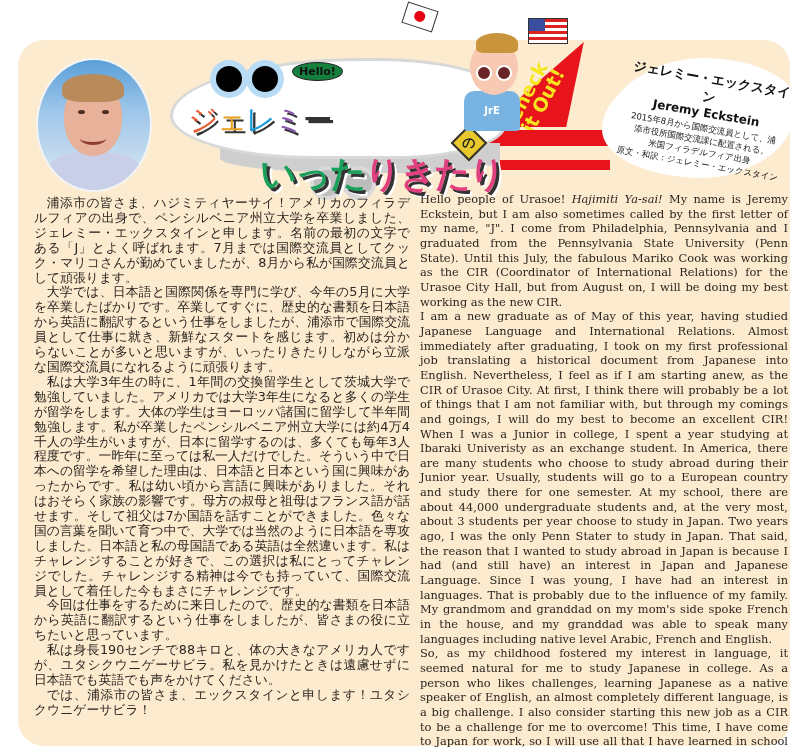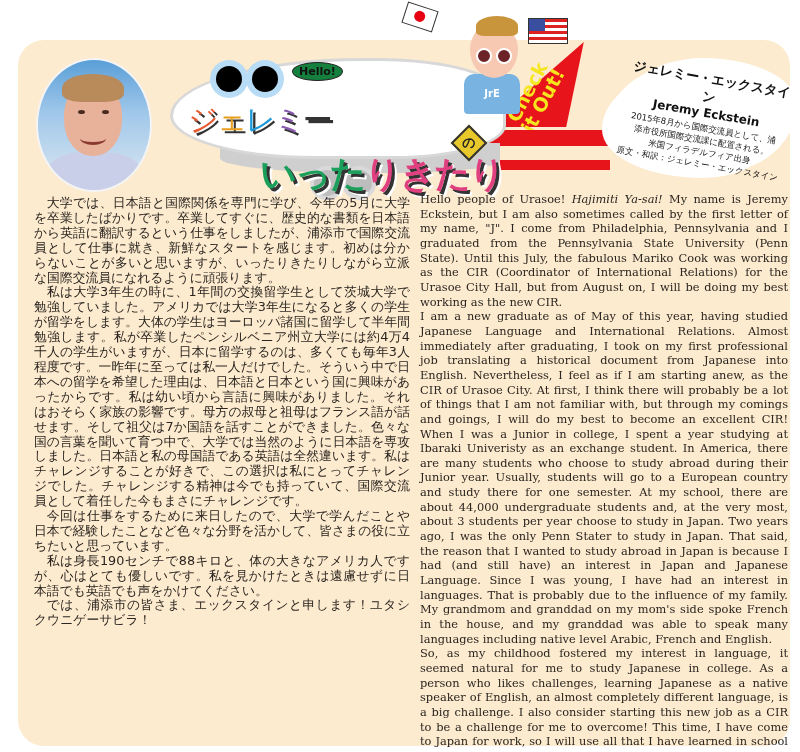--- a/index.html
+++ b/index.html
@@ -38,21 +38,21 @@
               border:2px solid #333; }
   .no-badge span { display:block; transform:rotate(-45deg); text-align:center; font-size:13px; line-height:22px; font-weight:bold; color:#222; }
 
   .tail { position:absolute; left:500px; top:42px; width:0; height:0; border-left:70px solid transparent;
           border-right:10px solid transparent; border-bottom:85px solid #e8141c; transform:skewX(-18deg); }
   .check-out { position:absolute; left:500px; top:78px; font-size:19px; font-weight:bold; color:#f5e61e;
                transform:rotate(-62deg); line-height:18px; text-align:center; white-space:nowrap; }
   .wing { position:absolute; left:430px; top:130px; width:190px; height:16px; background:#e8141c; transform:skewX(-30deg); }
   .wing2 { position:absolute; left:500px; top:160px; width:110px; height:10px; background:#e8141c; }
 
-  .mascot { position:absolute; left:440px; top:10px; width:110px; height:110px; }
+  .mascot { position:absolute; left:440px; top:27px; width:110px; height:110px; }
   .m-head { position:absolute; left:30px; top:12px; width:48px; height:56px; border-radius:50%; background:#f7c9b2; }
   .m-hair { position:absolute; left:36px; top:6px; width:42px; height:20px; border-radius:50% 50% 20% 20%; background:#c8953d; }
   .m-eye { position:absolute; top:38px; width:12px; height:12px; border-radius:50%; background:#6b2328; border:2px solid #fff; }
   .m-shirt { position:absolute; left:24px; top:64px; width:56px; height:40px; background:#79b3e2; border-radius:10px 10px 4px 4px;
              color:#fff; font-size:10px; text-align:center; line-height:40px; font-weight:bold; }
   .flag-jp { position:absolute; left:404px; top:6px; width:30px; height:20px; background:#fff; border:1.5px solid #333; transform:rotate(18deg); }
   .flag-jp::after { content:""; position:absolute; left:9px; top:4px; width:11px; height:11px; border-radius:50%; background:#e60012; }
   .flag-us { position:absolute; left:528px; top:18px; width:38px; height:24px; border:1px solid #333;
              background:repeating-linear-gradient(180deg,#d22 0 3px,#fff 3px 6px); }
   .flag-us::before { content:""; position:absolute; left:0; top:0; width:16px; height:12px; background:#3a4ea0; }
@@ -130,24 +130,25 @@
     <div class="name-jp">ジェレミー・エックスタイン</div>
     <div class="name-en">Jeremy Eckstein</div>
     <div class="info">2015年8月から国際交流員として、浦</div>
     <div class="info">添市役所国際交流課に配置される。</div>
     <div class="info">米国フィラデルフィア出身</div>
     <div class="info">原文・和訳：ジェレミー・エックスタイン</div>
   </div>
 </div>
 
 <div class="col-jp">
+  <p>浦添市の皆さま、ハジミティヤーサイ！アメリカのフィラデルフィアの出身で、ペンシルベニア州立大学を卒業しました、ジェレミー・エックスタインと申します。名前の最初の文字である「J」とよく呼ばれます。7月までは国際交流員としてクック・マリコさんが勤めていましたが、8月から私が国際交流員として頑張ります。</p>
   <p>大学では、日本語と国際関係を専門に学び、今年の5月に大学を卒業したばかりです。卒業してすぐに、歴史的な書類を日本語から英語に翻訳するという仕事をしましたが、浦添市で国際交流員として仕事に就き、新鮮なスタートを感じます。初めは分からないことが多いと思いますが、いったりきたりしながら立派な国際交流員になれるように頑張ります。</p>
   <p>私は大学3年生の時に、1年間の交換留学生として茨城大学で勉強していました。アメリカでは大学3年生になると多くの学生が留学をします。大体の学生はヨーロッパ諸国に留学して半年間勉強します。私が卒業したペンシルベニア州立大学には約4万4千人の学生がいますが、日本に留学するのは、多くても毎年3人程度です。一昨年に至っては私一人だけでした。そういう中で日本への留学を希望した理由は、日本語と日本という国に興味があったからです。私は幼い頃から言語に興味がありました。それはおそらく家族の影響です。母方の叔母と祖母はフランス語が話せます。そして祖父は7か国語を話すことができました。色々な国の言葉を聞いて育つ中で、大学では当然のように日本語を専攻しました。日本語と私の母国語である英語は全然違います。私はチャレンジすることが好きで、この選択は私にとってチャレンジでした。チャレンジする精神は今でも持っていて、国際交流員として着任した今もまさにチャレンジです。</p>
-  <p>今回は仕事をするために来日したので、大学で学んだことや日本で経験したことなど色々な分野を活かして、皆さまの役に立ちたいと思っています。</p>
-  <p>私は身長190センチで88キロと、体の大きなアメリカ人ですが、心はとても優しいです。私を見かけたときは遠慮せずに日本語でも英語でも声をかけてください。</p>
+  <p>今回は仕事をするために来日したので、歴史的な書類を日本語から英語に翻訳するという仕事をしましたが、皆さまの役に立ちたいと思っています。</p>
+  <p>私は身長190センチで88キロと、体の大きなアメリカ人ですが、ユタシクウニゲーサビラ。私を見かけたときは遠慮せずに日本語でも英語でも声をかけてください。</p>
   <p>では、浦添市の皆さま、エックスタインと申します！ユタシクウニゲーサビラ！</p>
 </div>
 
 <div class="col-en">
   <p><span>Hello people of Urasoe! </span><i>Hajimiti Ya-sai!</i><span> My name is Jeremy Eckstein, but I am also sometimes called by the first letter of my name, "J". I come from Philadelphia, Pennsylvania and I graduated from the Pennsylvania State University (Penn State). Until this July, the fabulous Mariko Cook was working as the CIR (Coordinator of International Relations) for the Urasoe City Hall, but from August on, I will be doing my best working as the new CIR.</span></p>
   <p>I am a new graduate as of May of this year, having studied Japanese Language and International Relations. Almost immediately after graduating, I took on my first professional job translating a historical document from Japanese into English. Nevertheless, I feel as if I am starting anew, as the CIR of Urasoe City. At first, I think there will probably be a lot of things that I am not familiar with, but through my comings and goings, I will do my best to become an excellent CIR! When I was a Junior in college, I spent a year studying at Ibaraki Univeristy as an exchange student. In America, there are many students who choose to study abroad during their Junior year. Usually, students will go to a European country and study there for one semester. At my school, there are about 44,000 undergraduate students and, at the very most, about 3 students per year choose to study in Japan. Two years ago, I was the only Penn Stater to study in Japan. That said, the reason that I wanted to study abroad in Japan is because I had (and still have) an interest in Japan and Japanese Language. Since I was young, I have had an interest in languages. That is probably due to the influence of my family. My grandmom and granddad on my mom's side spoke French in the house, and my granddad was able to speak many languages including native level Arabic, French and English.</p>
   <p><span>So, as my childhood fostered my interest in language, it seemed natural for me to study Japanese in college. As a person who likes challenges, learning Japanese as a native speaker of English, an almost completely different language, is a big challenge. I also consider starting this new job as a CIR to be a challenge for me to overcome! This time, I have come to Japan for work, so I will use all that I have learned in school and from my previous experience in Japan in order to help all of you, the people of Urasoe! Even though I am 6 feet and 3 inches tall (190cm) and almost 200lbs (88kg) and I probably look like a big scary American, I really am very kind! So, if you happen to see me, please feel free to talk to me in English or in Japanese! Alright, that's it for now! I hope that from here on out, we can get to know each other very well! </span></p>
 </div>
 
 </body></html>

